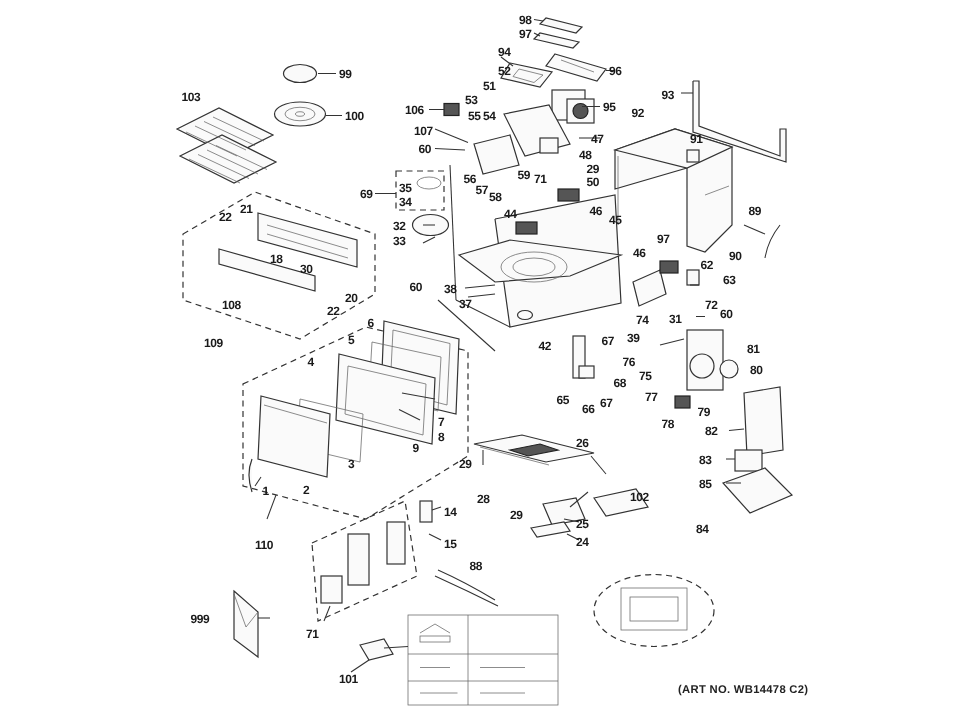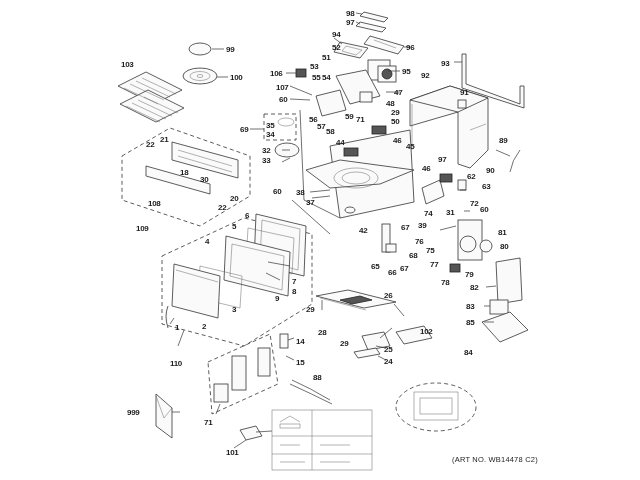--- a/index.html
+++ b/index.html
@@ -1,21 +1,21 @@
 <!DOCTYPE html>
 <html><head>
 <meta charset="utf-8">
 <style>
   html, body { margin:0; padding:0; background:#ffffff; }
   body { width:640px; height:480px; position:relative; overflow:hidden;
          font-family:"Liberation Sans", sans-serif; }
   #diagram { position:absolute; left:0; top:0; width:640px; height:480px; }
   .lbl { position:absolute; font-size:8px; font-weight:bold; color:#1a1a1a;
          line-height:9px; white-space:nowrap; letter-spacing:-0.3px; }
-  .art { position:absolute; left:452px; top:455px; font-size:7.5px; font-weight:normal;
+  .art { position:absolute; left:452px; top:455px; font-size:7.5px; font-weight:bold;
          color:#222; letter-spacing:0.2px; }
   svg .ln { stroke:#333; stroke-width:0.7; fill:none; }
   svg .part { stroke:#333; stroke-width:0.8; fill:#fafafa; }
   svg .dark { stroke:#222; stroke-width:0.8; fill:#555; }
   svg .dash { stroke:#333; stroke-width:0.8; fill:none; stroke-dasharray:4 3; }
   svg .thin { stroke:#666; stroke-width:0.5; fill:none; }
 </style>
 </head>
 <body>
 

